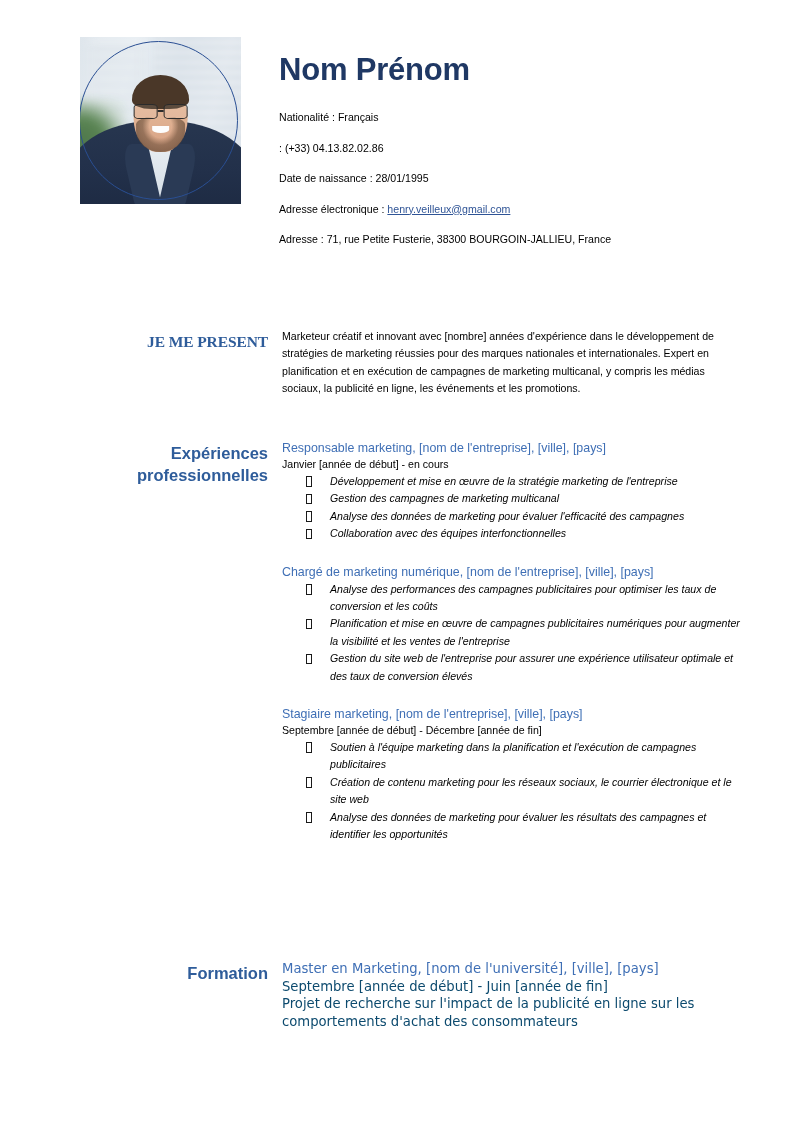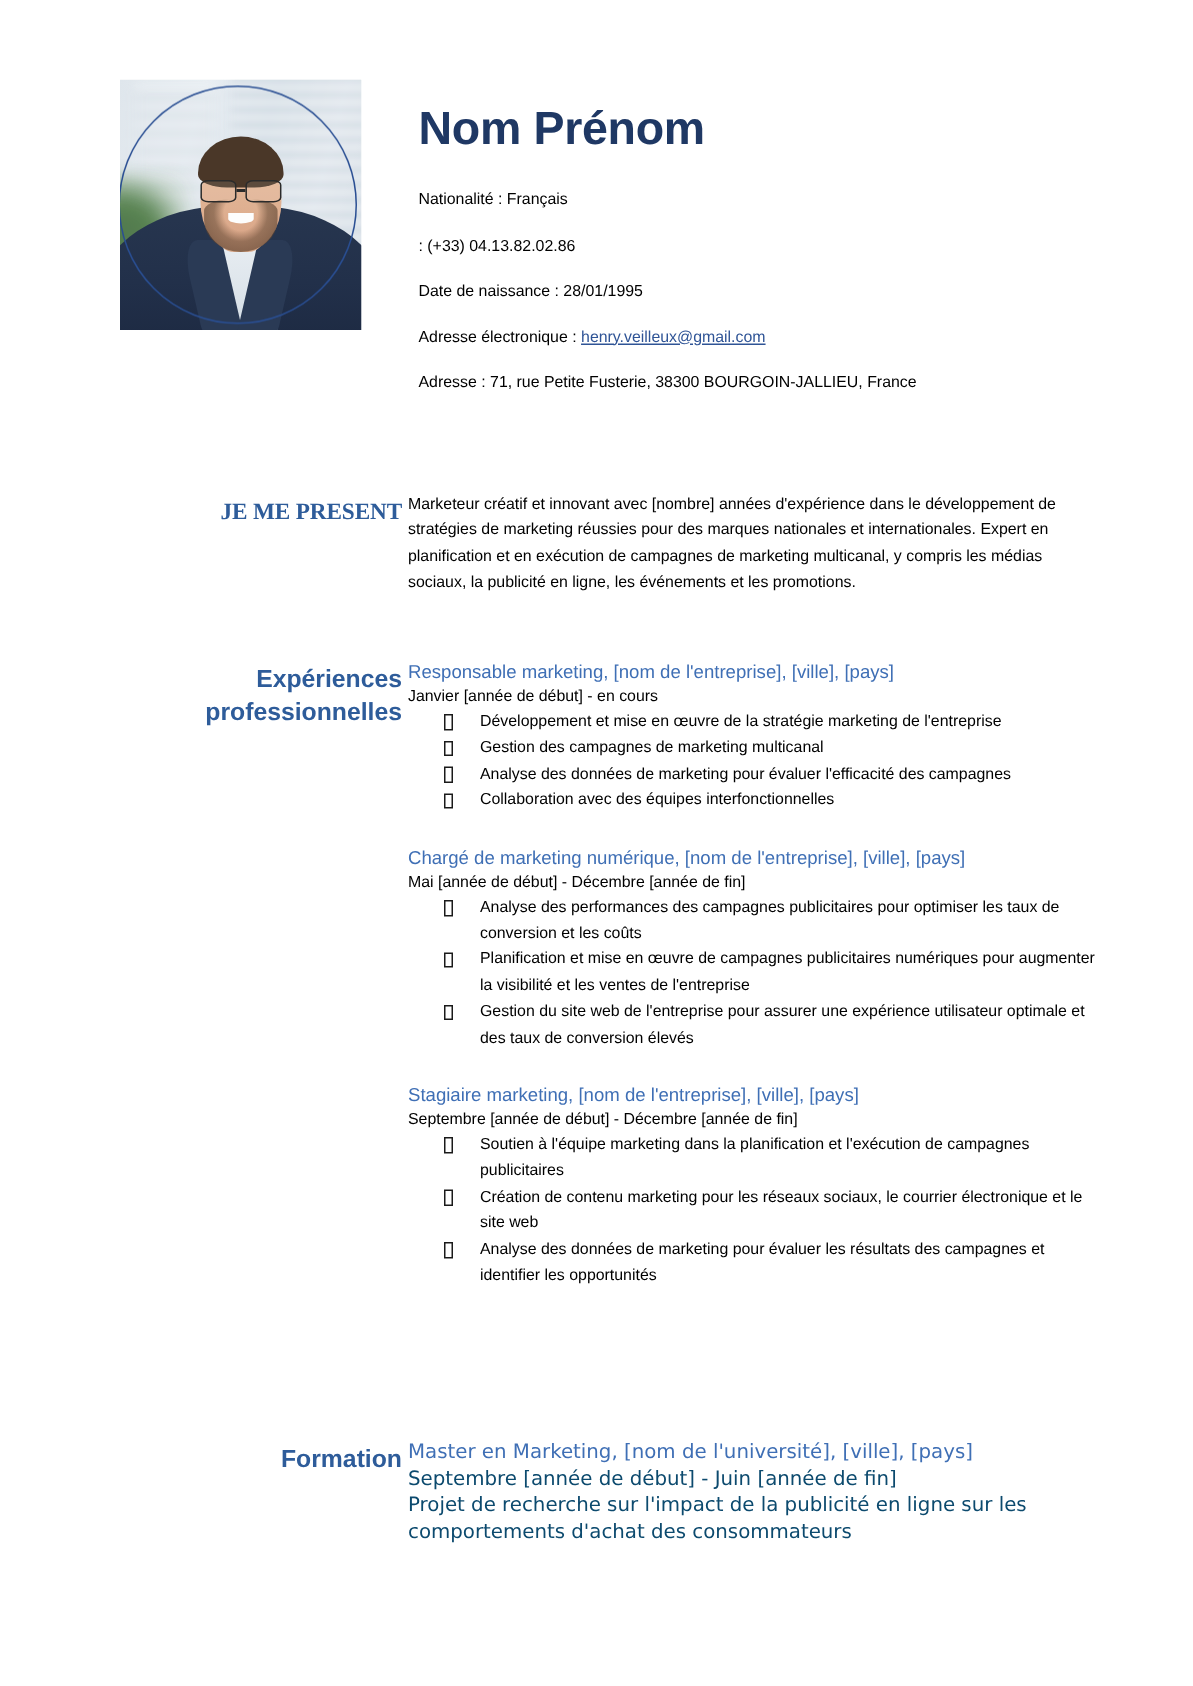--- a/index.html
+++ b/index.html
@@ -14,21 +14,21 @@
     position: relative;
     overflow: hidden;
     font-family: "Liberation Sans", sans-serif;
     color: #000000;
     -webkit-font-smoothing: antialiased;
   }
 
   
   .header {
     position: absolute;
-    left: 0; top: 16px;
+    left: 0; top: 0;
     width: 795px;
     height: 300px;
   }
 
   .photo-wrap {
     position: absolute;
     left: 80px;
     top: 37px;
     width: 161px;
     height: 167px;
@@ -249,21 +249,21 @@
   .sec-label {
     position: absolute;
     left: 60px;
     width: 208px;
     text-align: right;
     color: #2e5c9a;
     font-weight: 700;
   }
   .sec-body {
     position: absolute;
-    left: 272px;
+    left: 282px;
     width: 460px;
   }
 
   
   #sec-present { top: 328px; }
   #sec-present .sec-label {
     top: 5px;
     font-size: 15.5px;
     line-height: 18px;
     font-stretch: condensed;
@@ -295,20 +295,21 @@
   .job-dates {
     font-size: 10.6px;
     line-height: 15px;
     color: #000000;
     margin-bottom: 1px;
   }
   .bullets {
     list-style: none;
     margin: 0;
     padding: 0;
+    font-style: italic;
   }
   .bullet {
     position: relative;
     padding-left: 48px;
     font-size: 10.6px;
     line-height: 17.4px;
     color: #000000;
   }
   .tofu {
     position: absolute;
@@ -405,21 +406,20 @@
       <ul class="bullets">
         <li class="bullet"><span class="tofu"></span><span>Développement et mise en œuvre de la stratégie marketing de l'entreprise</span></li>
         <li class="bullet"><span class="tofu"></span><span>Gestion des campagnes de marketing multicanal</span></li>
         <li class="bullet"><span class="tofu"></span><span>Analyse des données de marketing pour évaluer l'efficacité des campagnes</span></li>
         <li class="bullet"><span class="tofu"></span><span>Collaboration avec des équipes interfonctionnelles</span></li>
       </ul>
     </div>
 
     <div class="job">
       <div class="job-title">Chargé de marketing numérique, [nom de l'entreprise], [ville], [pays]</div>
-      <div class="job-dates">Mai [année de début] - Décembre [année de fin]</div>
       <ul class="bullets">
         <li class="bullet"><span class="tofu"></span><span>Analyse des performances des campagnes publicitaires pour optimiser les taux de conversion et les coûts</span></li>
         <li class="bullet"><span class="tofu"></span><span>Planification et mise en œuvre de campagnes publicitaires numériques pour augmenter la visibilité et les ventes de l'entreprise</span></li>
         <li class="bullet"><span class="tofu"></span><span>Gestion du site web de l'entreprise pour assurer une expérience utilisateur optimale et des taux de conversion élevés</span></li>
       </ul>
     </div>
 
     <div class="job">
       <div class="job-title">Stagiaire marketing, [nom de l'entreprise], [ville], [pays]</div>
       <div class="job-dates">Septembre [année de début] - Décembre [année de fin]</div>

